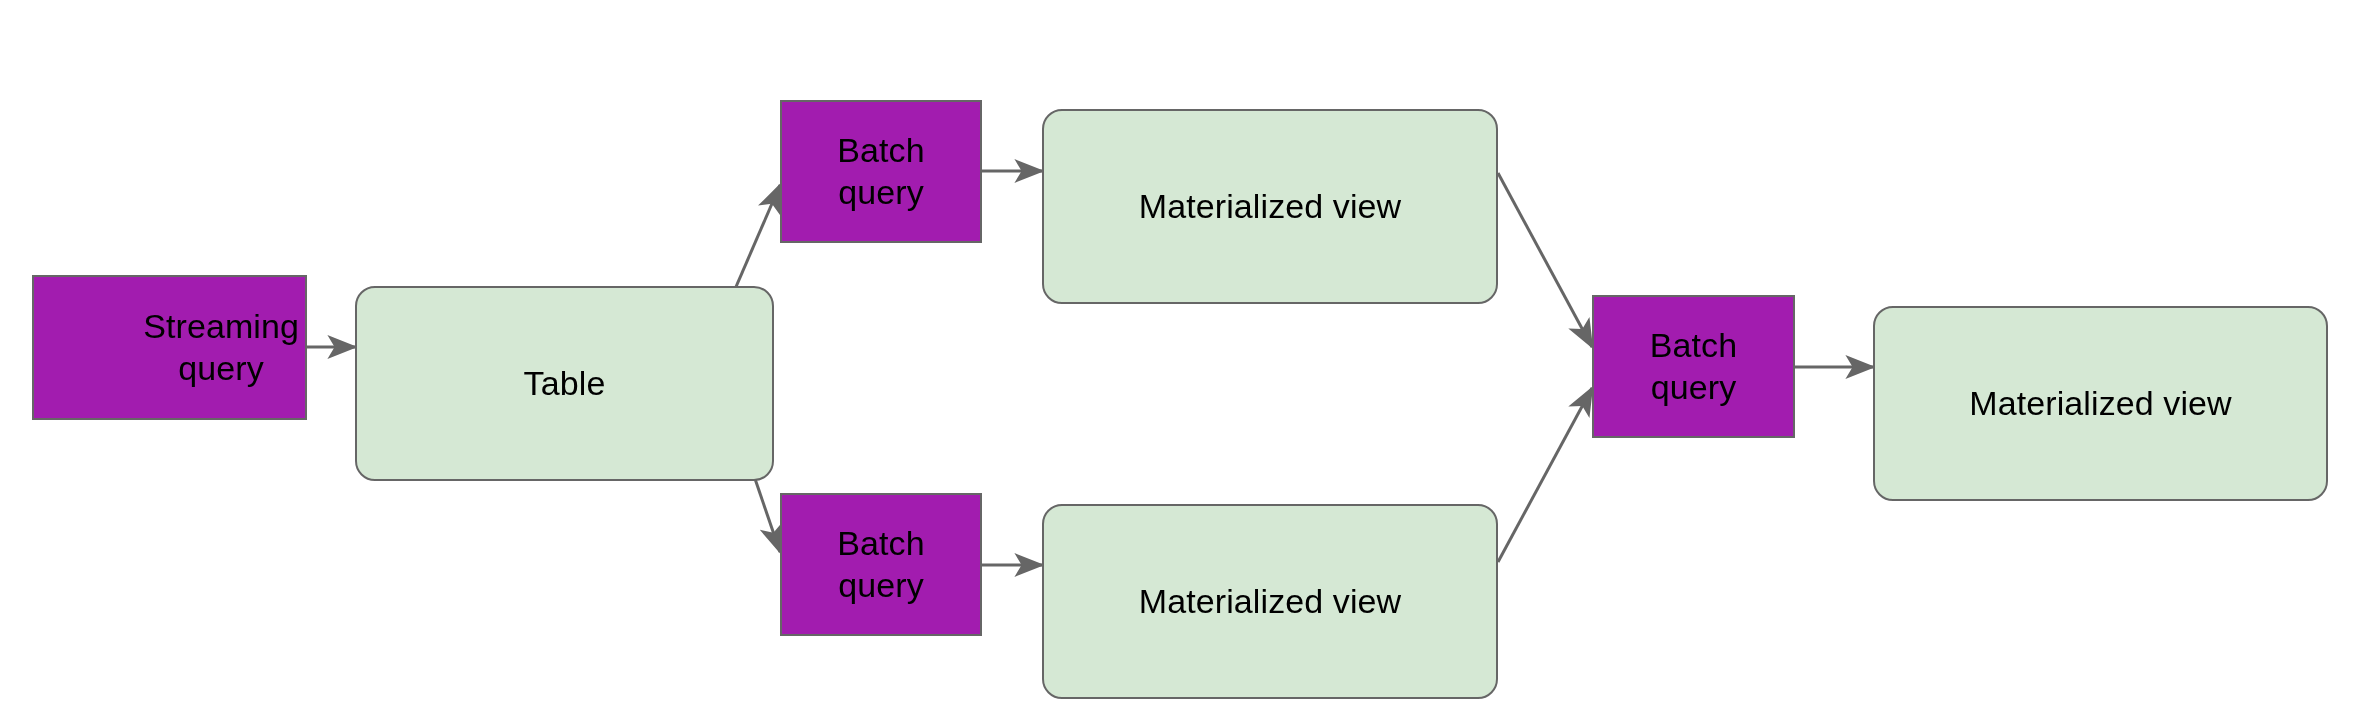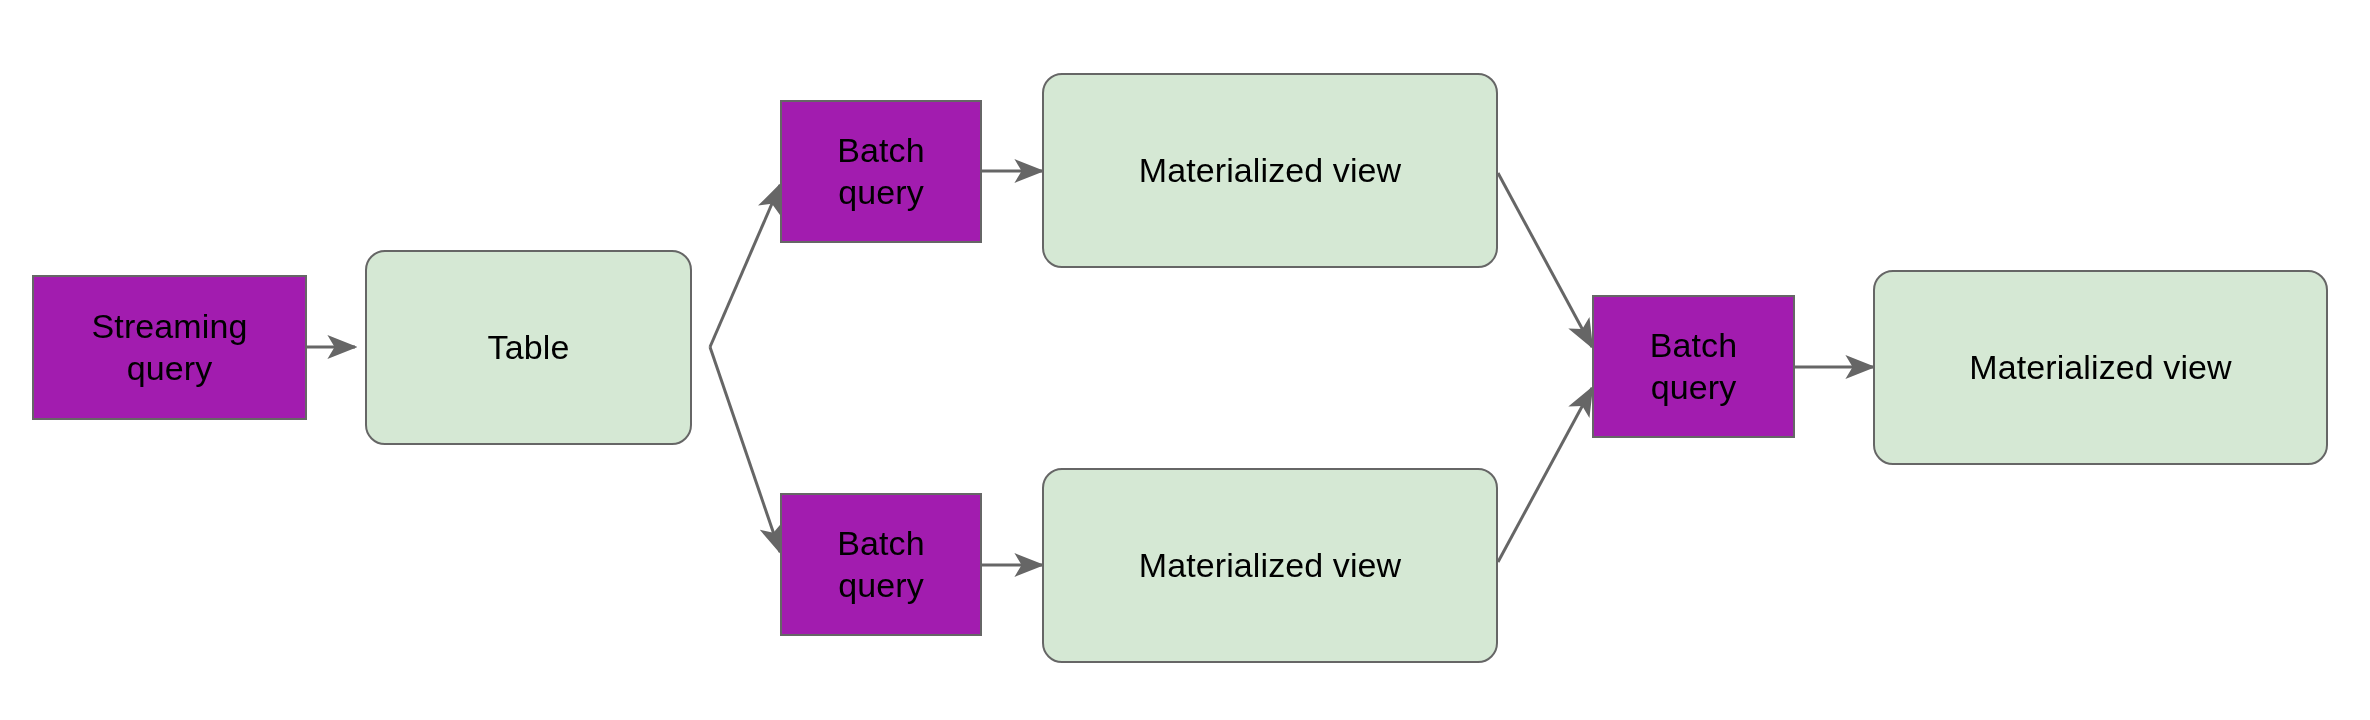--- a/index.html
+++ b/index.html
@@ -40,20 +40,21 @@
     white-space: pre-line;
     z-index: 2;
   }
   .node.process {
     background: #a21caf;
     border-radius: 0;
   }
   .node.store {
     background: #d5e8d4;
     border-radius: 20px;
+    margin-top: 36px;
   }
   .node-label {
     display: block;
     padding: 0 6px;
   }
 </style>
 </head>
 <body>
 
 <div id="canvas">
@@ -69,26 +70,26 @@
         <line x1="710" y1="347" x2="780" y2="185" marker-end="url(#arrowhead)"></line>
         <line x1="710" y1="347" x2="780" y2="552" marker-end="url(#arrowhead)"></line>
         <line x1="982" y1="171" x2="1042" y2="171" marker-end="url(#arrowhead)"></line>
         <line x1="982" y1="565" x2="1042" y2="565" marker-end="url(#arrowhead)"></line>
         <line x1="1498" y1="173" x2="1592" y2="347" marker-end="url(#arrowhead)"></line>
         <line x1="1498" y1="562" x2="1592" y2="388" marker-end="url(#arrowhead)"></line>
         <line x1="1795" y1="367" x2="1873" y2="367" marker-end="url(#arrowhead)"></line>
       </g>
   </svg>
 
-  <div class="node process" style="left: 32px; top: 275px; width: 275px; height: 145px;">
+  <div class="node process" style="left: 32px; top: 275px; width: 275px; height: 145px; justify-content: flex-end;">
     <span class="node-label">Streaming
 query</span>
   </div>
 
-  <div class="node store" style="left: 365px; top: 250px; width: 327px; height: 195px; justify-content: center;">
+  <div class="node store" style="left: 355px; top: 250px; width: 419px; height: 195px; justify-content: center;">
     <span class="node-label">Table</span>
   </div>
 
   <div class="node process" style="left: 780px; top: 100px; width: 202px; height: 143px;">
     <span class="node-label">Batch
 query</span>
   </div>
 
   <div class="node store" style="left: 1042px; top: 73px; width: 456px; height: 195px;">
     <span class="node-label">Materialized view</span>

